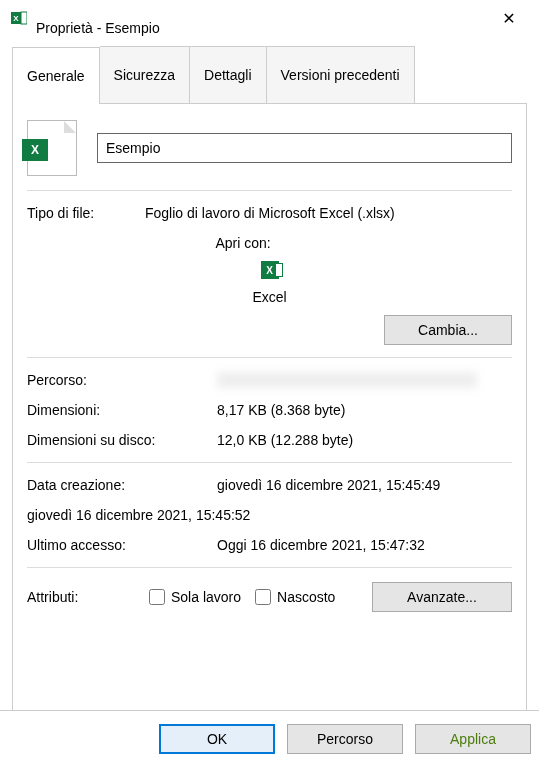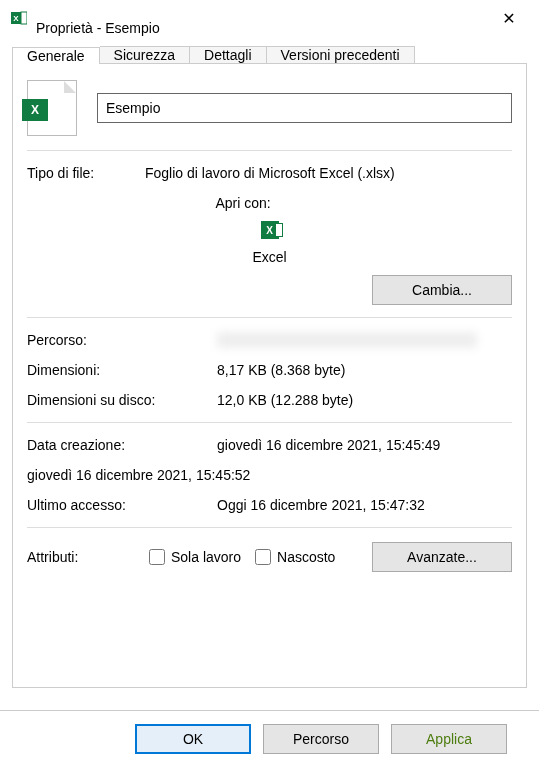--- a/index.html
+++ b/index.html
@@ -23,21 +23,21 @@
   .titlebar .title-icon { width: 18px; height: 18px; margin-right: 8px; display:flex; align-items:center; justify-content:center;}
   .titlebar .title-text { flex: 1; font-size: 14px; margin-top: 20px; }
   .titlebar .close-btn { font-size: 16px; width: 40px; text-align: center; cursor:default;}
   .content-area { padding: 10px 12px 0 12px; }
   .tab-strip {
     display: flex;
     border-bottom: 1px solid #ccc;
     position: relative;
   }
   .tab {
-    padding: 0 14px;
+    padding: 20px 14px;
     border: 1px solid #ccc;
     border-bottom: none;
     background: #f5f5f5;
     font-size: 14px;
     cursor: default;
     position: relative;
   }
   .tab + .tab { border-left: none; }
   .tab.active {
     background: #fff;
@@ -94,36 +94,36 @@
     height: 30px;
     border: 1px solid #aaa;
     background: #e5e5e5;
     font-family: inherit;
     font-size: 14px;
     padding: 0 16px;
     cursor: default;
   }
   .btn.primary { border: 2px solid #0078d7; background:#e5eff9;}
   .btn:disabled { color:#4d7c0f;}
-  .change-btn { width: 140px; margin-left:auto;}
+  .change-btn { width: 128px; margin-left:auto;}
   .attrib-row { display:flex; align-items:center; gap: 14px; }
   .attrib-row .prop-label { width:108px;}
   .checkbox-wrap { display:flex; align-items:center; gap:6px; font-size:14px;}
   .checkbox-wrap input { width:16px;height:16px;margin:0;}
   .adv-btn { width: 140px; margin-left:auto;}
   .footer {
     position:absolute;
     bottom:0; left:0; right:0;
     height: 56px;
     border-top:1px solid #ccc;
     display:flex;
     align-items:center;
     justify-content:flex-end;
     gap: 12px;
-    padding-right: 32px;
+    padding-right: 8px;
     background:#fff;
   }
   .footer .btn { width: 116px;}
   .blurred { filter: blur(4px); background:#eee; height:16px; width:260px; border-radius:2px;}
 </style>
 </head>
 <body>
 
 <div class="titlebar">
   <span class="title-icon">

